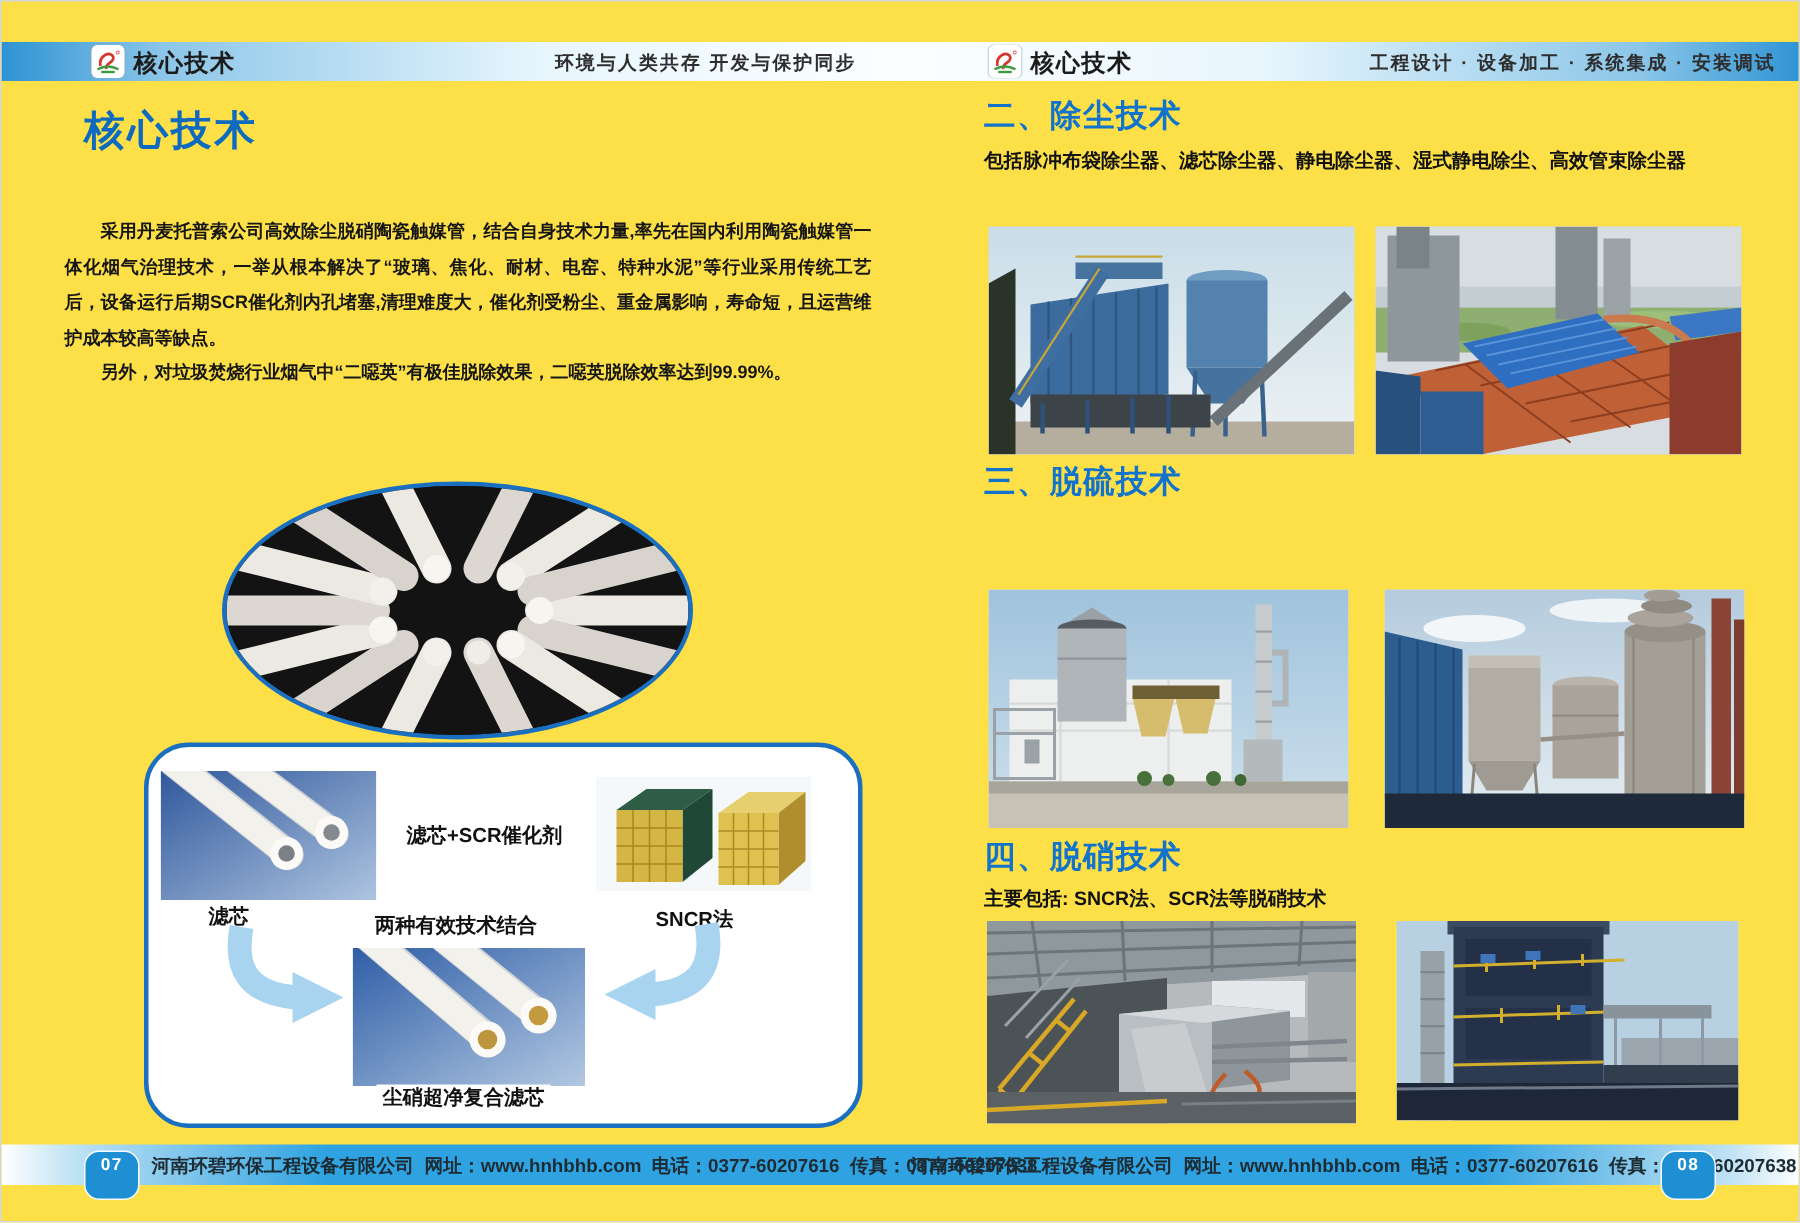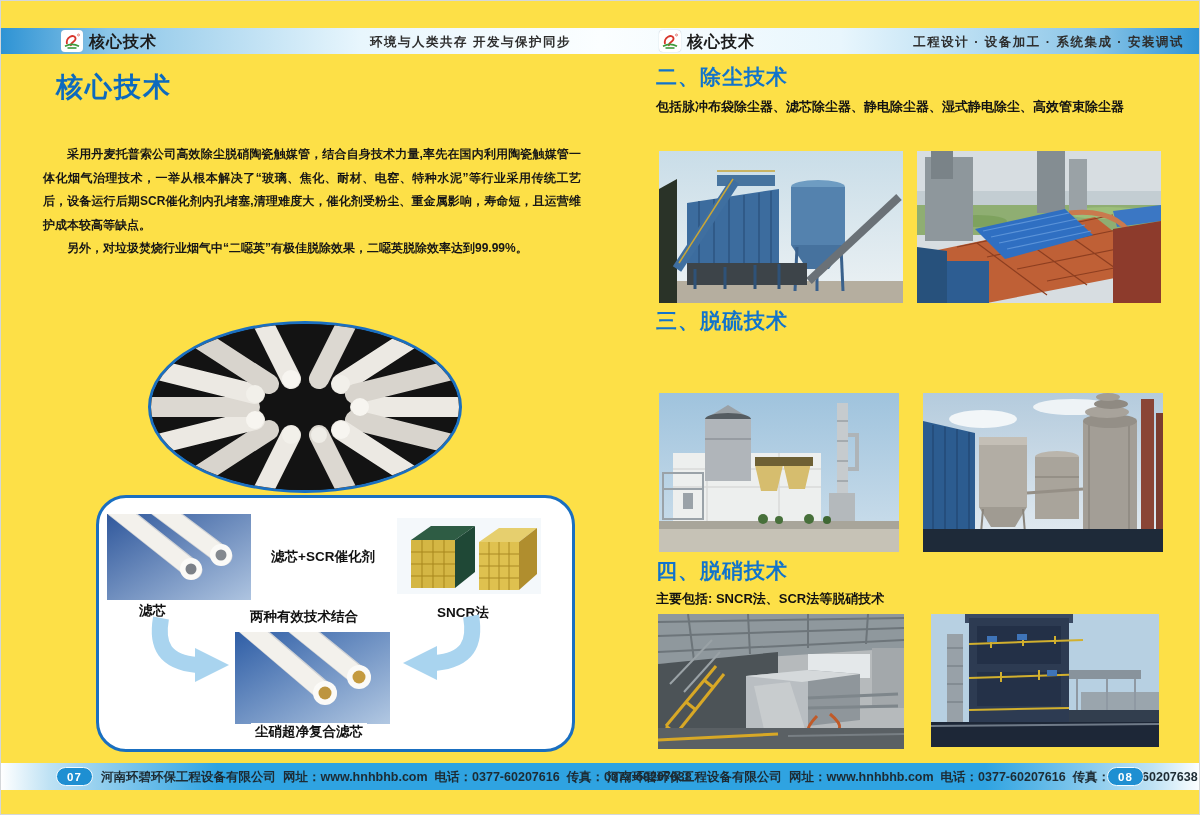--- a/index.html
+++ b/index.html
@@ -39,21 +39,21 @@
   .darrow{position:absolute;}
   
   .rbody{position:absolute;left:655px;width:508px;font-size:13px;line-height:25px;font-weight:700;color:#121212;text-align:justify;}
   .photo{position:absolute;overflow:hidden;background:#cfd8dd;}
   
   .footbar{
     position:absolute;left:0;top:762px;width:1200px;height:27px;
     background:linear-gradient(90deg,#ffffff 0%,#bfe2f4 4%,#2fa3e1 18%,#2fa3e1 82%,#bfe2f4 96%,#ffffff 100%);
   }
   .page-badge{
-    position:absolute;top:766px;width:37px;height:19px;border-radius:10px;
+    position:absolute;top:766px;width:37px;height:33px;border-radius:10px;
     background:#1e8fd2;border:1px solid #f4fbff;color:#fff;font-size:11.5px;font-weight:700;
     text-align:center;line-height:19px;letter-spacing:1px;box-sizing:border-box;
   }
   .foot-text{position:absolute;top:768px;font-size:12.5px;font-weight:600;color:#1d2b33;text-align:center;white-space:pre;}
 </style>
 </head>
 <body>
 
 <div class="sheet">
 

